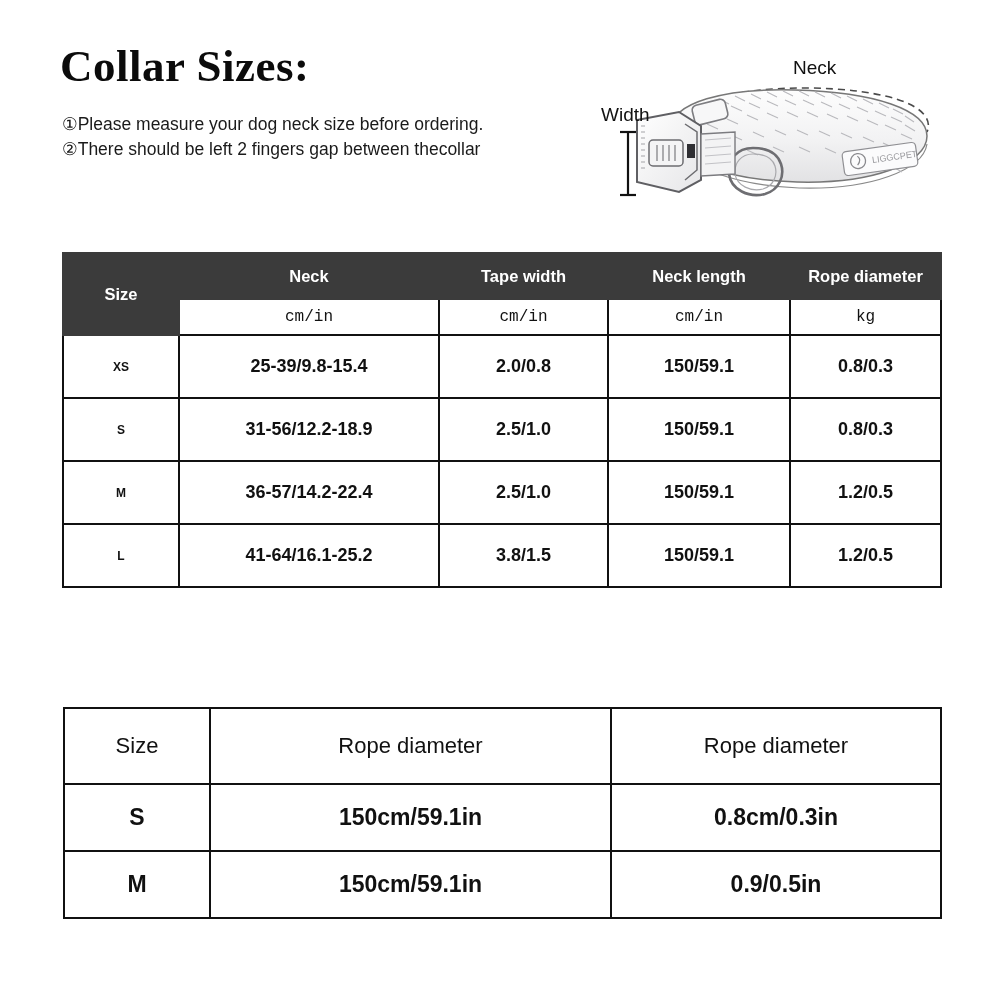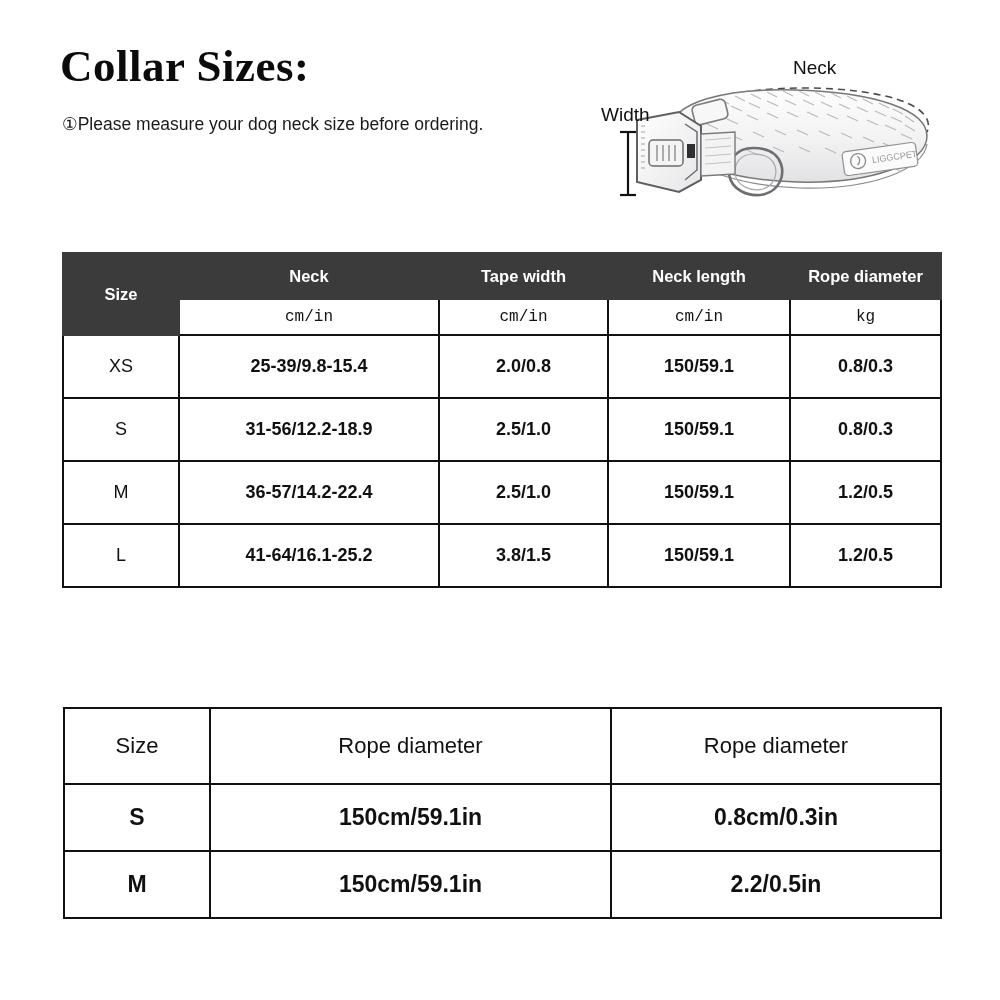--- a/index.html
+++ b/index.html
@@ -82,21 +82,21 @@
   #collar-table .hdr-size{
     background:#3b3b3b;color:#ffffff;font-weight:bold;font-size:16.5px;
     border-color:#3b3b3b;
   }
   #collar-table .unit{
     font-family:Liberation Mono, monospace;
     font-size:16px;
     height:34px;
   }
   #collar-table .sz{
-    font-weight:normal;font-size:18px;margin-left:10px;
+    font-weight:bold;font-size:12px;margin-left:10px;
   }
   #collar-table .val{
     font-weight:bold;font-size:18px;
   }
   #collar-table tr.data td{height:61px;}
 
   
   #leashes-table{
     left:63px;top:707px;
     width:877px;height:205px;
@@ -111,20 +111,21 @@
 </style>
 </head>
 <body>
 
 <div class="page">
 
   <div class="section-title" id="collar-title">Collar Sizes:</div>
 
   <div class="note">
     <div>①Please measure your dog neck size before ordering.</div>
+    <div>②There should be left 2 fingers gap between thecollar</div>
   </div>
 
   <div id="collar-figure">
     <span class="fig-label" id="label-neck">Neck</span>
     <span class="fig-label" id="label-width">Width</span>
 
     <svg width="420" height="190" viewBox="0 0 420 190">
       <defs>
         <linearGradient id="strapShade" x1="0" y1="0" x2="0" y2="1">
           <stop offset="0%" stop-color="#fdfdfd"></stop>
@@ -282,18 +283,18 @@
         <td class="lh-hdr">Rope diameter</td>
       </tr>
       <tr class="lrow">
         <td class="lsz">S</td>
         <td>150cm/59.1in</td>
         <td>0.8cm/0.3in</td>
       </tr>
       <tr class="lrow">
         <td class="lsz">M</td>
         <td>150cm/59.1in</td>
-        <td>2.2/0.5in</td>
+        <td>0.9/0.5in</td>
       </tr>
     </tbody>
   </table>
 
 </div>
 
 </body></html>

